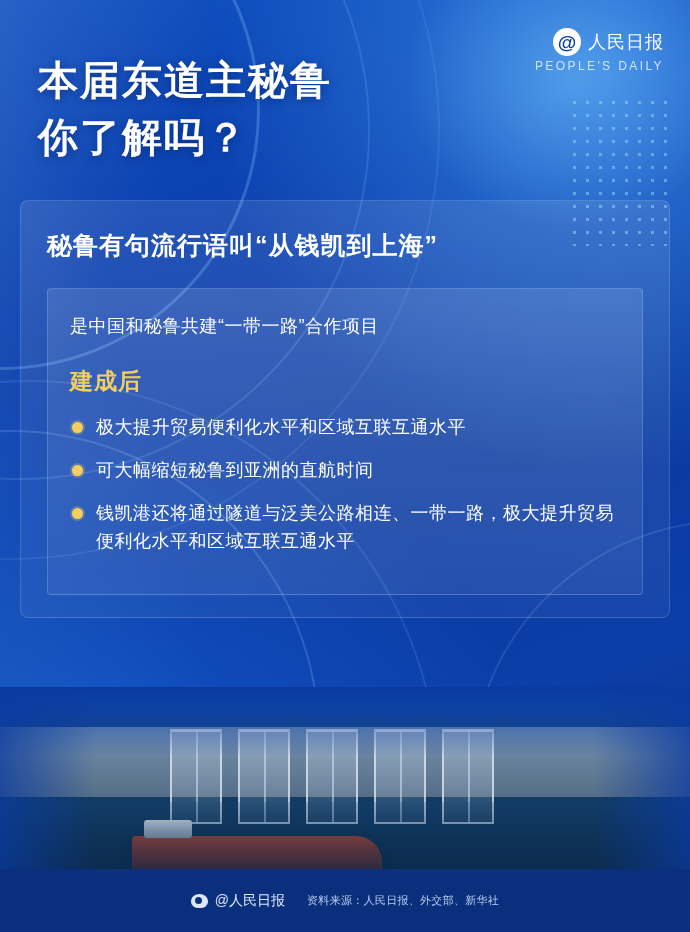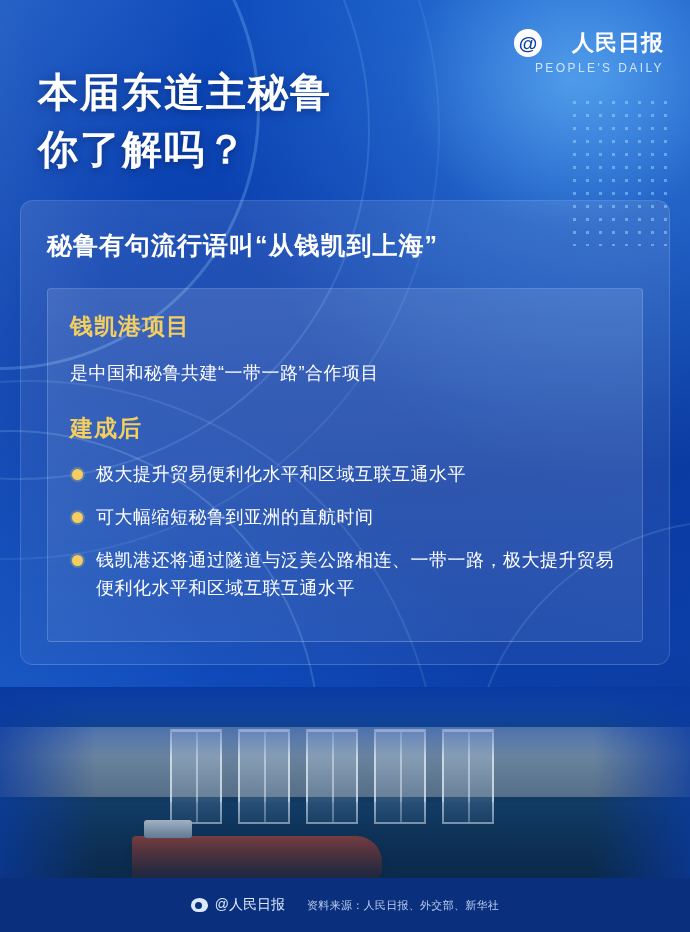--- a/index.html
+++ b/index.html
@@ -60,37 +60,37 @@
     z-index:6;
   }
   .logo-row { display:flex; align-items:center; gap:7px; }
   .logo-mark {
     width:28px; height:28px; border-radius:50%;
     background:#fff; color:#0b3fae;
     font-size:19px; font-weight:bold;
     display:flex; align-items:center; justify-content:center;
     line-height:1;
   }
-  .logo-cn { color:#fff; font-size:22px; font-weight:bold; letter-spacing:1px;margin-left:23px; }
+  .logo-cn { color:#fff; font-size:18px; font-weight:normal; letter-spacing:1px; }
   .logo-en { color:#cfe4ff; font-size:12px; letter-spacing:2.4px; margin-top:3px; }
 
   
   .headline {
-    position:absolute; left:38px; top:64px; z-index:5;
+    position:absolute; left:38px; top:52px; z-index:5;
   }
   .headline div {
     font-size:40px; font-weight:bold; color:#ffffff;
     line-height:1.42; letter-spacing:2px;
     text-shadow:0 2px 10px rgba(0,20,70,.45);
   }
 
   
   .panel {
     position:absolute; left:20px; top:200px; right:20px;
-    border-radius:13px;
+    border-radius:8px;
     background:linear-gradient(180deg, rgba(255,255,255,0.10) 0%, rgba(255,255,255,0.05) 100%);
     border:1px solid rgba(190,225,255,0.18);
     padding:28px 26px 22px 26px;
     z-index:5;
   }
   .panel-title {
     font-size:25px; font-weight:bold; color:#ffffff; letter-spacing:1px;
     line-height:1.3;
     margin-bottom:26px;
   }
@@ -172,21 +172,21 @@
   }
   .photo-sides {
     position:absolute; inset:0;
     background:
       linear-gradient(90deg, rgba(10,58,160,.75) 0%, rgba(10,58,160,0) 14%),
       linear-gradient(270deg, rgba(10,58,160,.75) 0%, rgba(10,58,160,0) 14%);
   }
 
   
   .footer {
-    position:absolute; left:0; right:0; bottom:0; height:54px;
+    position:absolute; left:0; right:0; bottom:0; height:63px;
     background:#0a2f7d;
     display:flex; align-items:center; justify-content:center;
     z-index:7;
     gap:22px;
   }
   .weibo {
     display:flex; align-items:center; gap:7px;
     color:#dbe8ff; font-size:14px;
   }
   .weibo-eye {
@@ -223,21 +223,20 @@
 
 <div class="headline">
   <div>本届东道主秘鲁</div>
   <div>你了解吗？</div>
 </div>
 
 <div class="panel">
   <div class="panel-title">秘鲁有句流行语叫“从钱凯到上海”</div>
 
   <div class="card">
-    <div class="sub-head">钱凯港项目</div>
     <div class="para">是中国和秘鲁共建“一带一路”合作项目</div>
 
     <div class="sub-head second">建成后</div>
     <ul class="bullets">
       <li>极大提升贸易便利化水平和区域互联互通水平</li>
       <li>可大幅缩短秘鲁到亚洲的直航时间</li>
       <li>钱凯港还将通过隧道与泛美公路相连、一带一路，极大提升贸易便利化水平和区域互联互通水平</li>
     </ul>
   </div>
 </div>

